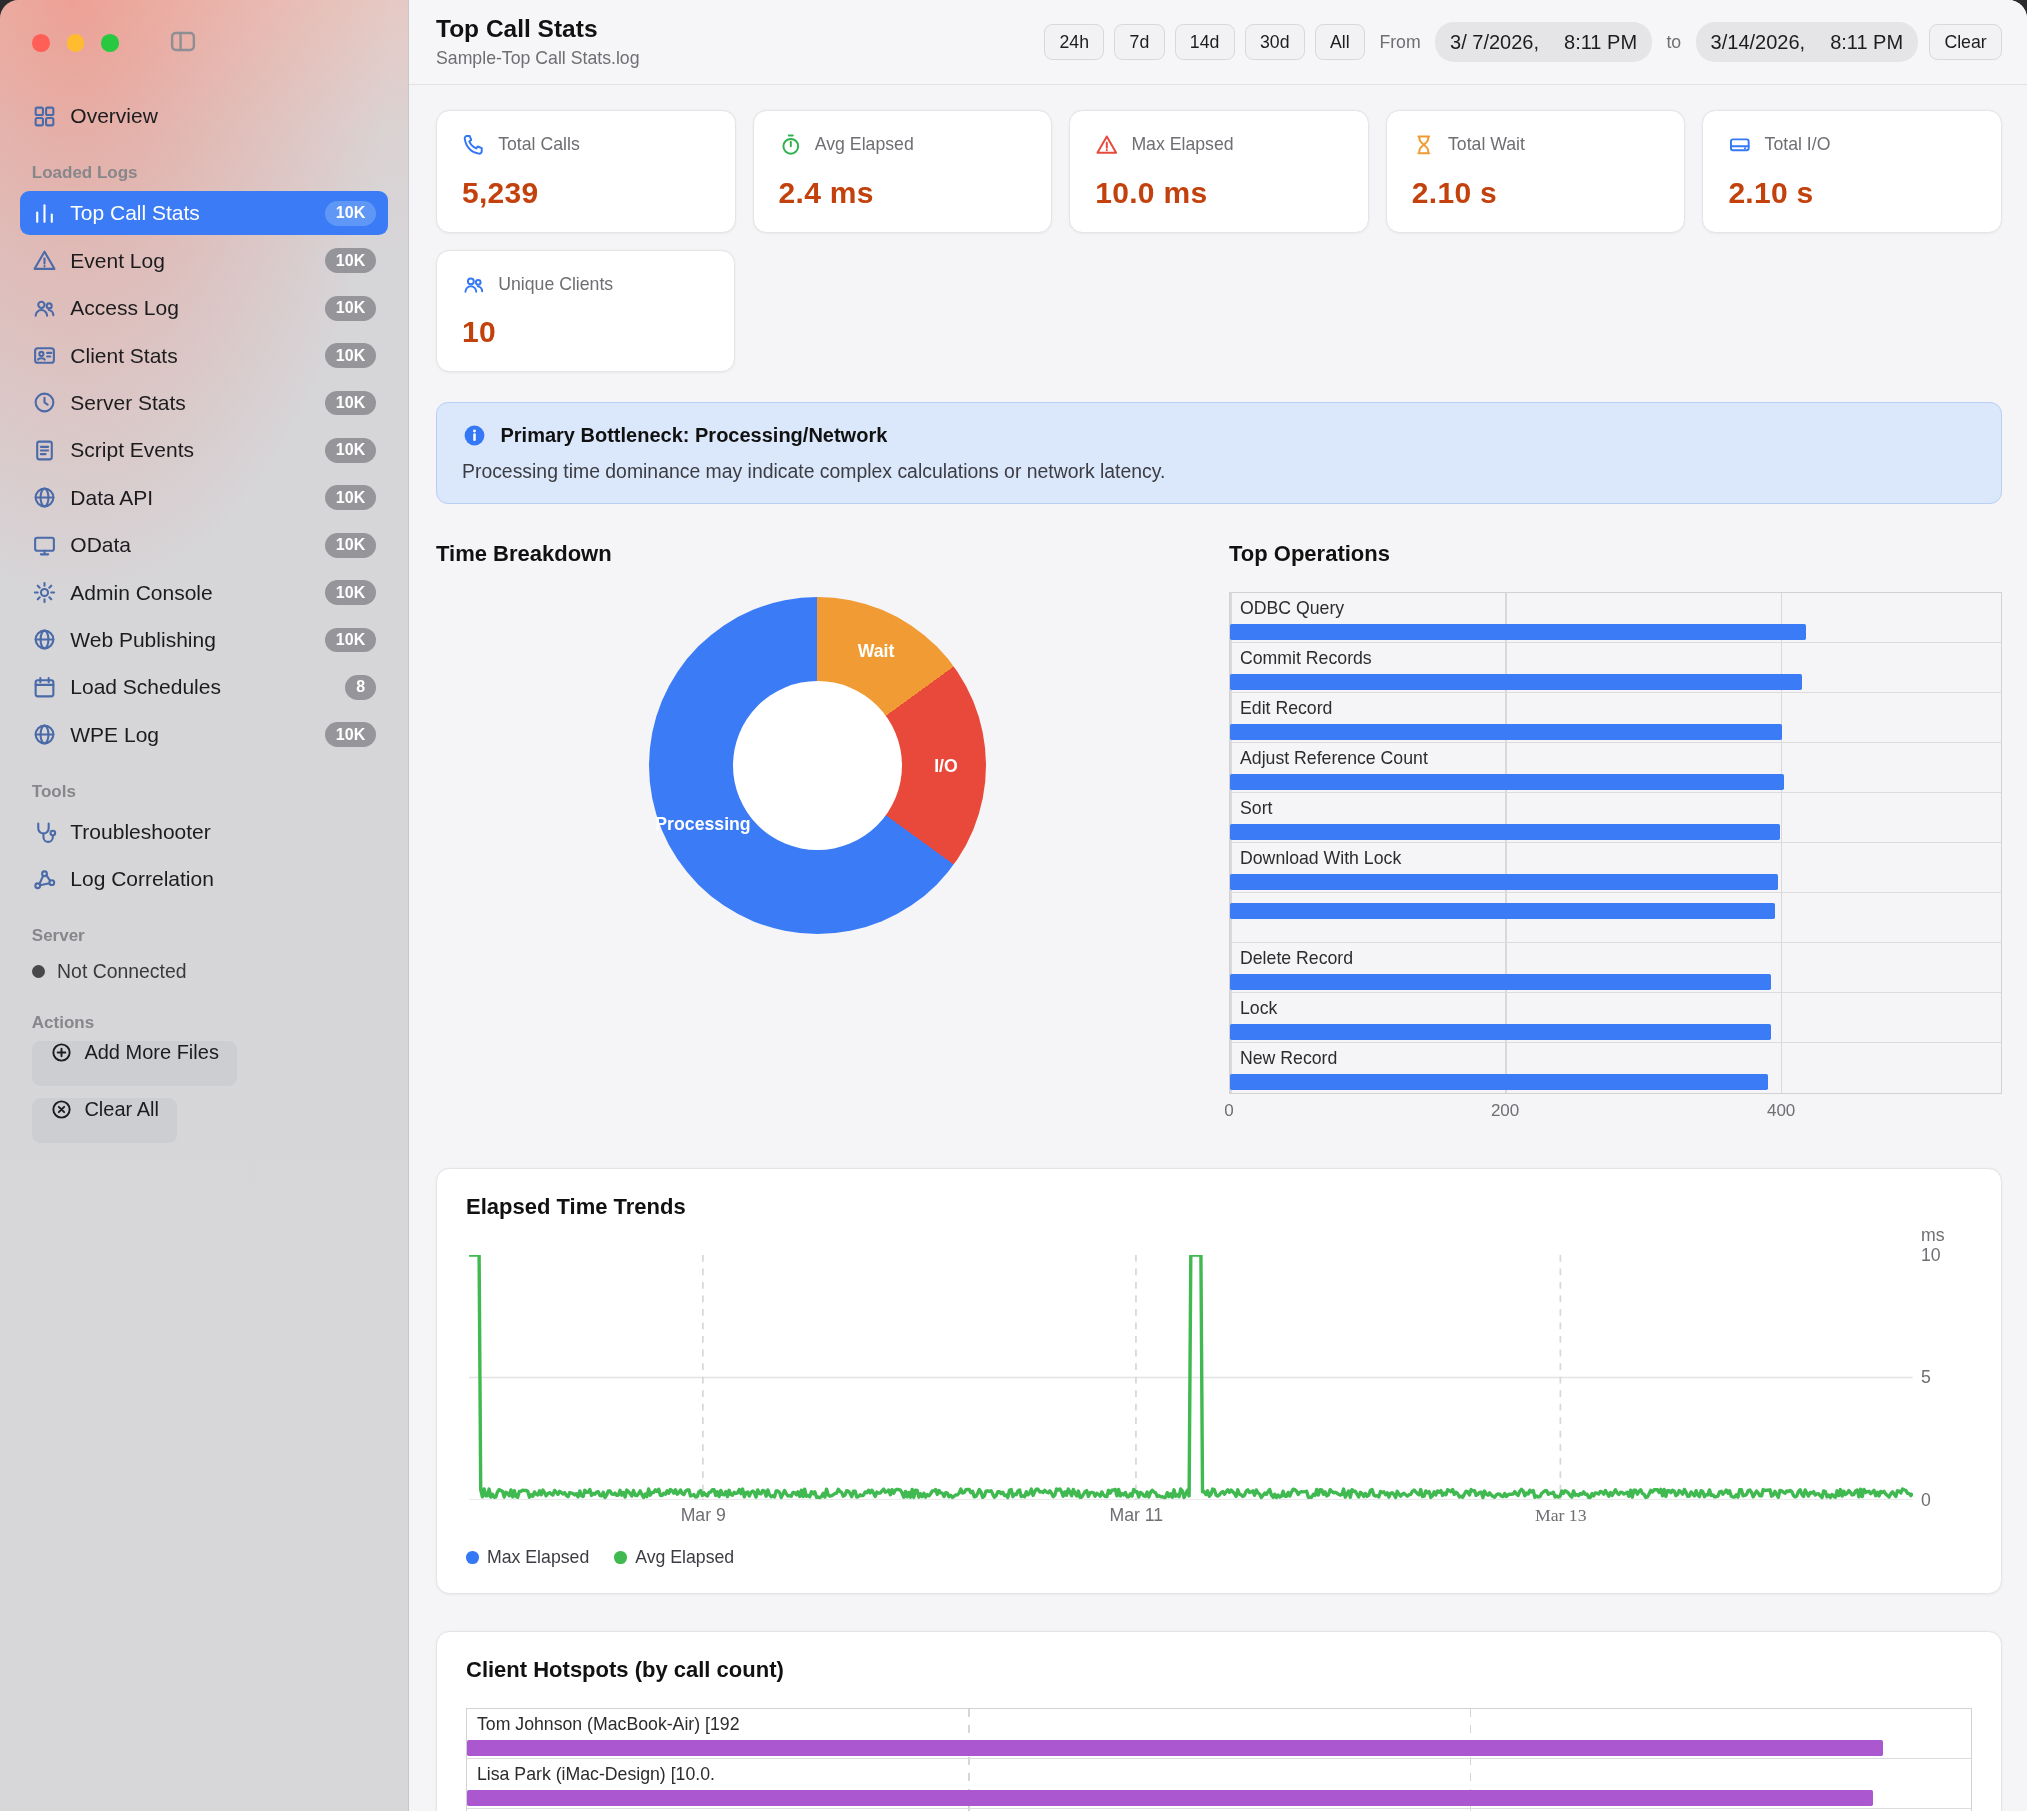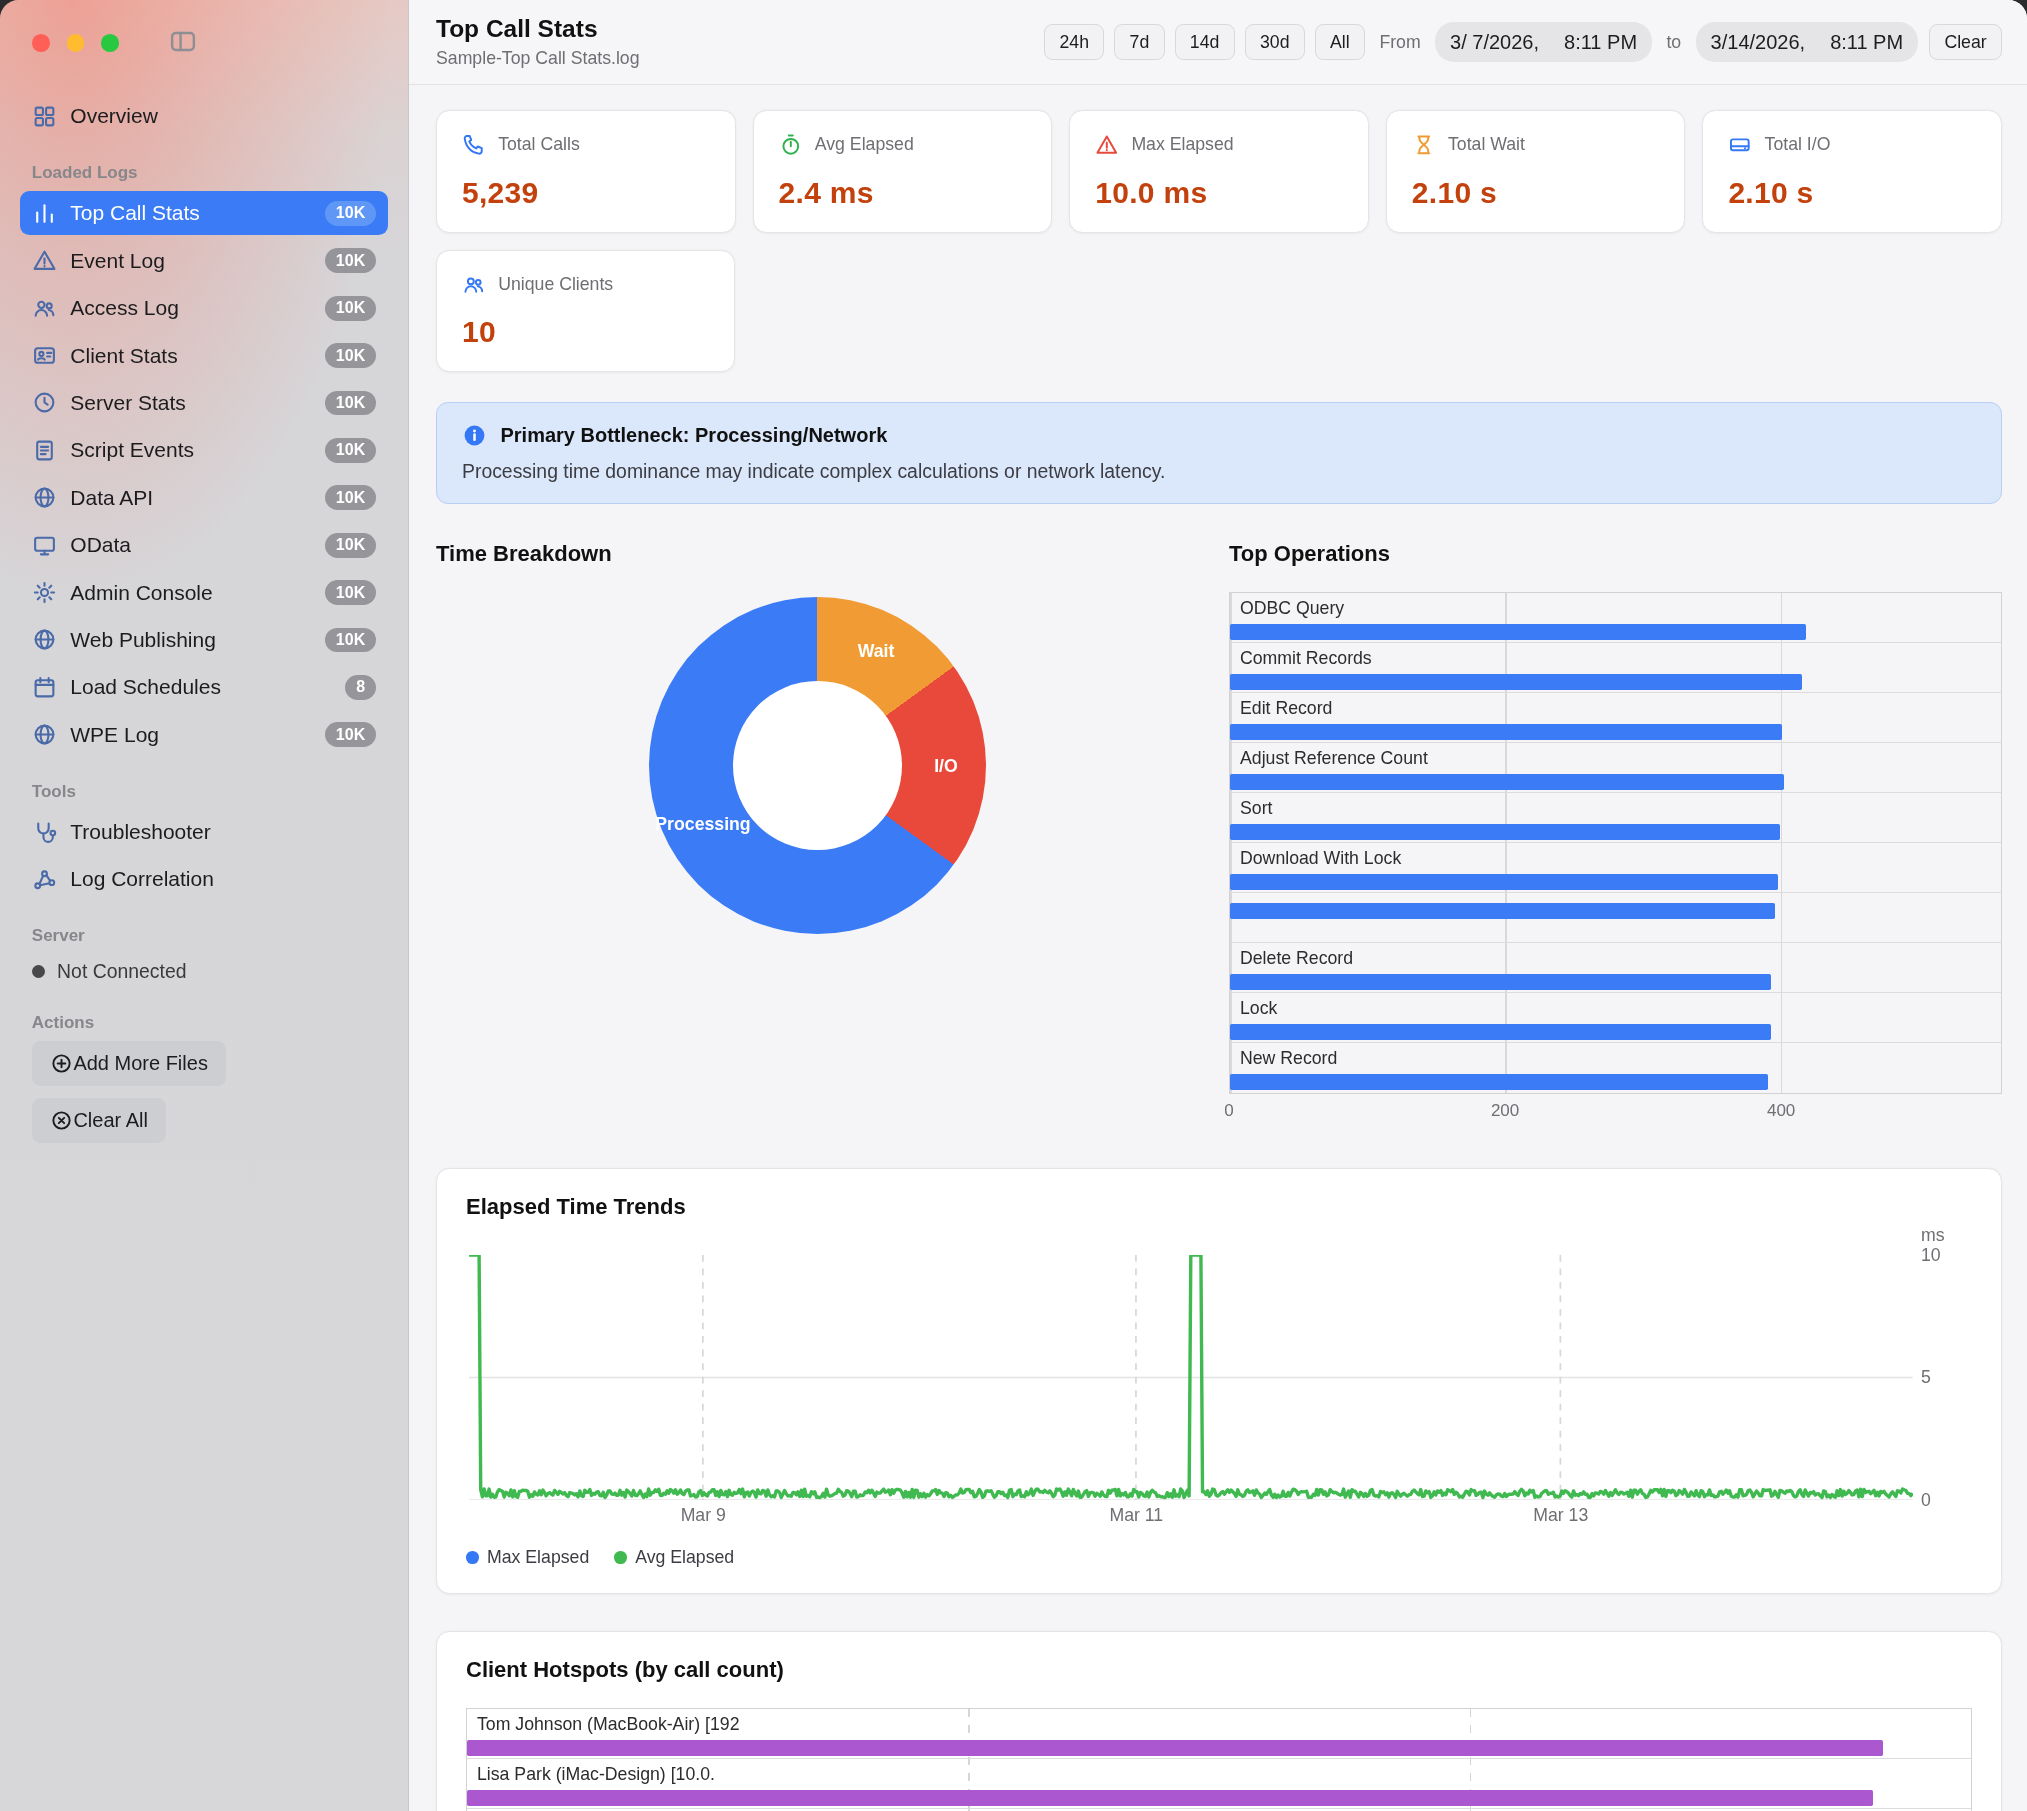--- a/index.html
+++ b/index.html
@@ -24,21 +24,21 @@
   .side-item.selected { background:#3b7cf6; color:#fff; }
   .side-icon { display:flex; color:#4a6aa8; }
   .side-item.selected .side-icon { color:#fff; }
   .ic { width:25px; height:25px; stroke:currentColor; fill:none; stroke-width:2; stroke-linecap:round; stroke-linejoin:round; }
   .badge { margin-left:auto; background:rgba(138,138,143,.85); color:#fff; font-size:16px; font-weight:600;
     padding:3.4px 11px; border-radius:842px; }
   .side-item.selected .badge { background:#5f97f7; }
   .section-label { font-size:17px; font-weight:600; color:#86868b; margin:25px 11.8px 8.4px 11.8px; }
   .server-status { display:flex; align-items:center; gap:11.8px; padding:5px 11.8px; font-size:19.4px; color:#3a3a3c; }
   .status-dot { width:13.5px; height:13.5px; border-radius:50%; background:#48484a; }
-  .action-btn { display:flex; align-items:center; background:#cdced1; border:none; border-radius:8.4px;
+  .action-btn { display:flex; align-items:flex-start; gap:11px; background:#cdced1; border:none; border-radius:8.4px;
     height:45px; padding:0 18.6px; font-size:20px; color:#1c1c1e; margin:0 0 11.8px 11.8px; font-family:inherit; cursor:pointer; }
   .action-icon { display:flex; color:#1c1c1e; }
   .action-icon .ic { width:23px; height:23px; }
 
   
   .main { flex:1; display:flex; flex-direction:column; background:#f5f5f7; min-width:0; }
   .header { flex:0 0 85px; display:flex; align-items:center; background:#f6f6f8; border-bottom:1.7px solid #e2e2e4; padding:0 25px 0 27px; }
   .title-block { display:flex; flex-direction:column; gap:4.2px; }
   .page-title { font-size:24.5px; font-weight:700; color:#111; }
   .page-subtitle { font-size:17.7px; color:#6e6e73; }
@@ -582,21 +582,21 @@
           <div class="trend-ms">ms</div>
           <div class="trend-ylabels" id="trend-ylabels">
               <span class="trend-ytick" style="top: 0px;">10</span>
               <span class="trend-ytick" style="top: 122px;">5</span>
               <span class="trend-ytick" style="top: 245px;">0</span>
             </div>
         </div>
         <div class="trend-xlabels" id="trend-xlabels">
             <span class="trend-xtick" style="left: 16.2%;">Mar 9</span>
             <span class="trend-xtick" style="left: 46.2%;">Mar 11</span>
-            <span class="trend-xtick" style="left: 75.6%;">Mar 13</span>
+            <span class="trend-xtick" style="left: 75.6%; font-family: Liberation Serif, serif;">Mar 13</span>
           </div>
         <div class="legend" id="trend-legend">
             <div class="legend-item">
               <span class="legend-dot" style="background: rgb(52, 120, 246);"></span>
               <span class="legend-text">Max Elapsed</span>
             </div>
             <div class="legend-item">
               <span class="legend-dot" style="background: rgb(63, 185, 80);"></span>
               <span class="legend-text">Avg Elapsed</span>
             </div>

